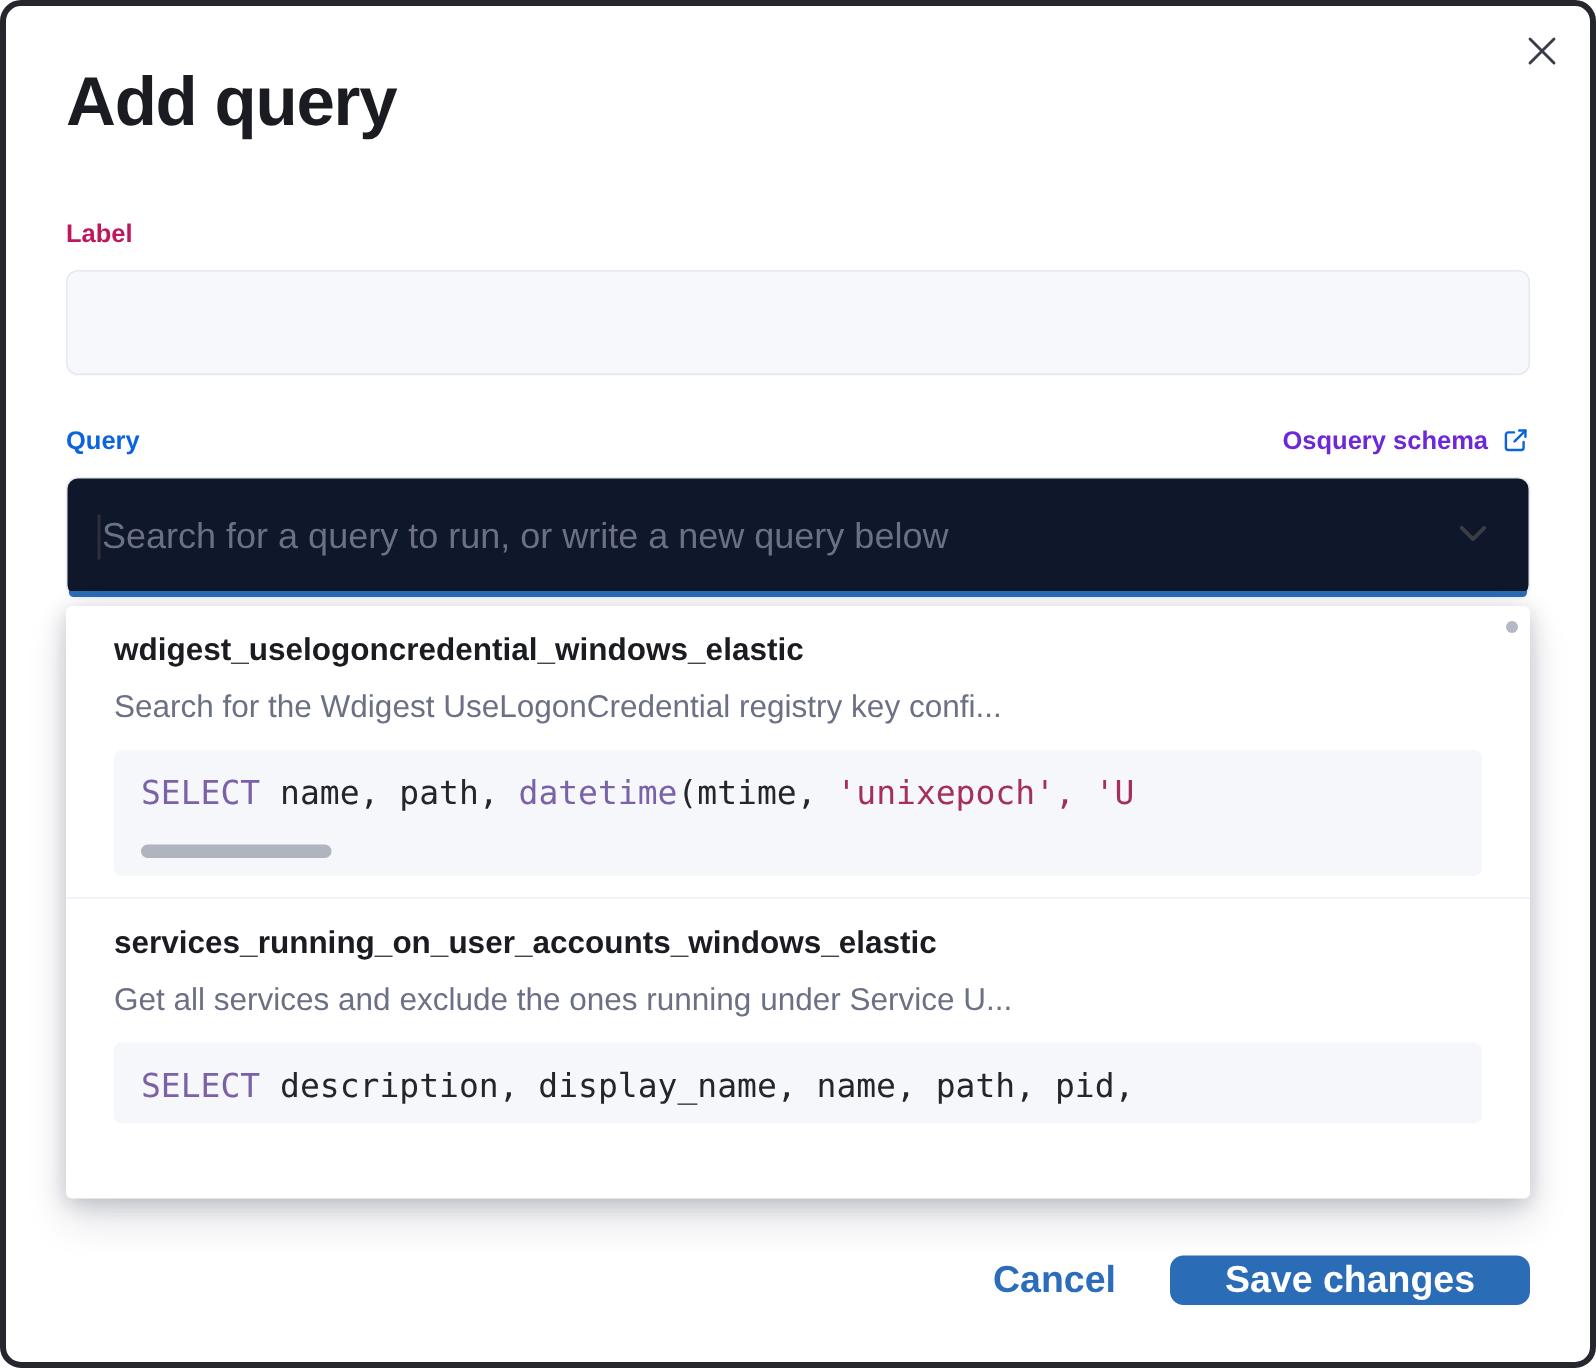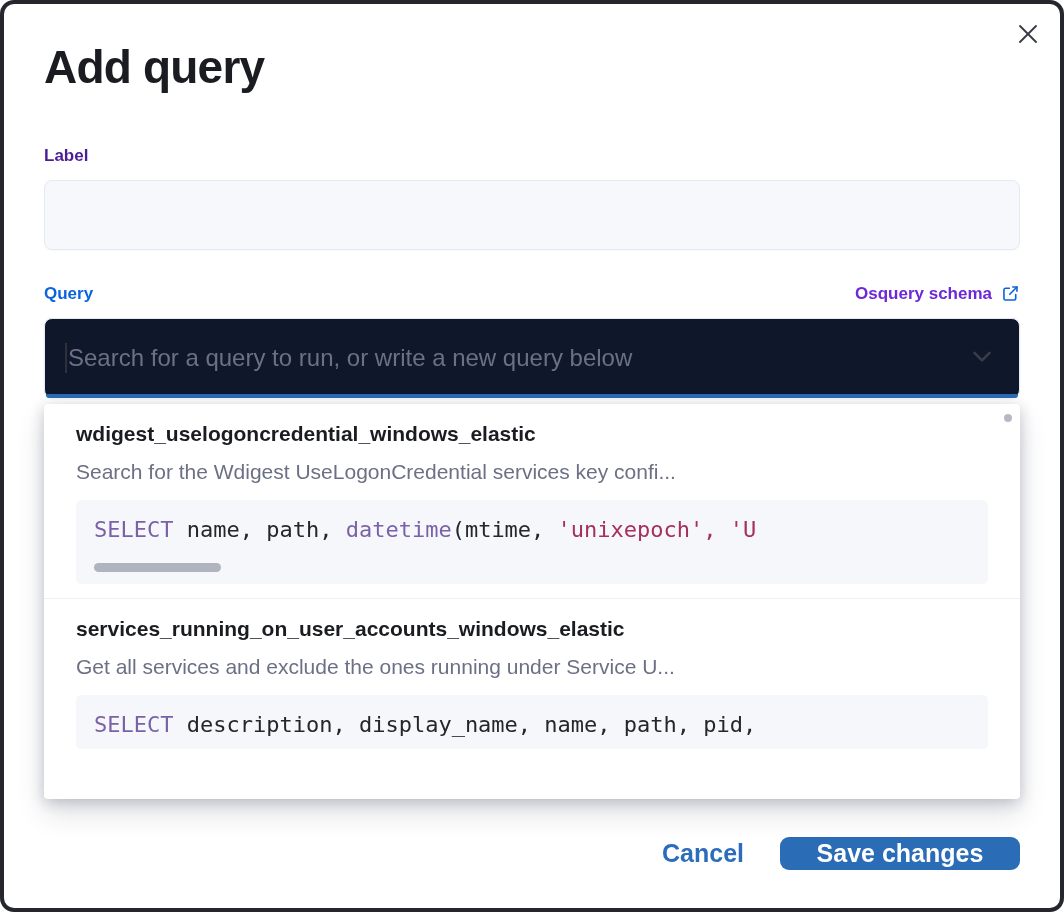--- a/index.html
+++ b/index.html
@@ -42,21 +42,21 @@
     letter-spacing: -0.8px;
     color: #1a1c21;
     margin: 0 0 52px 0;
     line-height: 1.12;
   }
 
   
   .field-label {
     font-size: 17px;
     font-weight: 700;
-    color: #4c1d95;
+    color: #be185d;
     margin-bottom: 14px;
     display: block;
   }
   .text-input {
     width: 100%;
     height: 70px;
     background: #f7f8fc;
     border: 1px solid #e6e8f2;
     border-radius: 8px;
     box-shadow: 0 1px 0 rgba(0,0,0,0.02);
@@ -275,21 +275,21 @@
             <polyline points="6,9.5 12,15.5 18,9.5"></polyline>
           </svg>
         </span>
       </div>
 
       <div class="dropdown">
         <div class="dd-scroll-dot"></div>
 
         <div class="dd-item">
           <div class="dd-title">wdigest_uselogoncredential_windows_elastic</div>
-          <div class="dd-desc">Search for the Wdigest UseLogonCredential services key confi...</div>
+          <div class="dd-desc">Search for the Wdigest UseLogonCredential registry key confi...</div>
           <div class="code-block">
             <div class="code-line"><span class="tok-kw">SELECT</span><span> name, path, </span><span class="tok-fn">datetime</span><span>(mtime, </span><span class="tok-str">'unixepoch'</span><span class="tok-str">, 'U</span></div>
             <div class="code-scroll"></div>
           </div>
         </div>
 
         <div class="dd-item">
           <div class="dd-title">services_running_on_user_accounts_windows_elastic</div>
           <div class="dd-desc">Get all services and exclude the ones running under Service U...</div>
           <div class="code-block">

